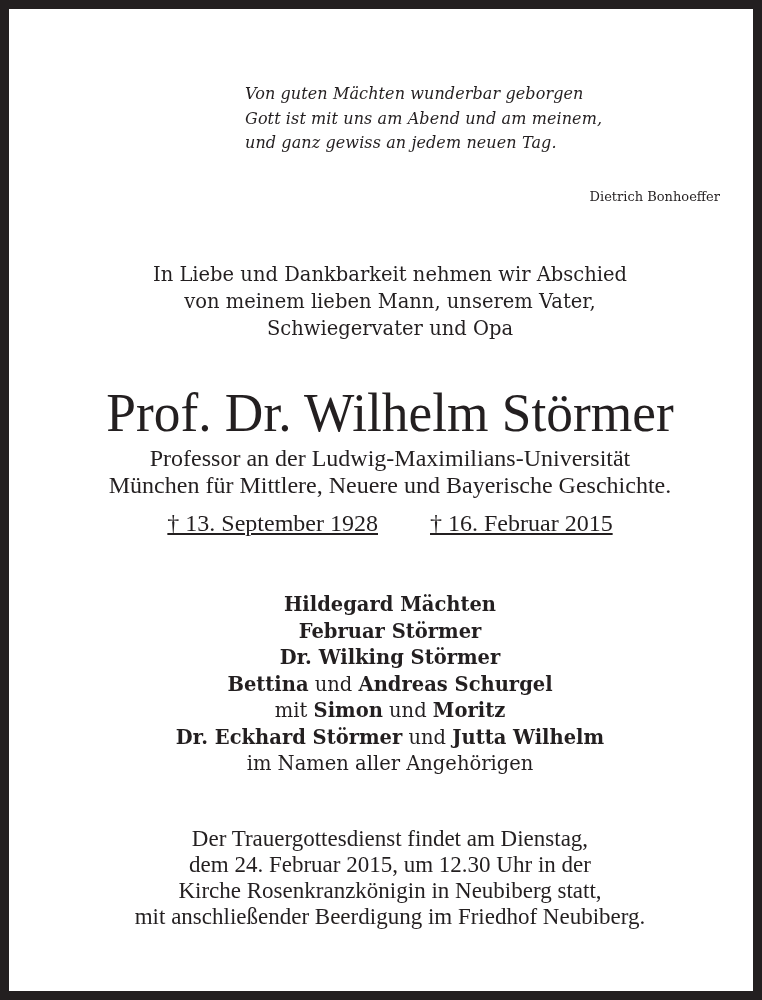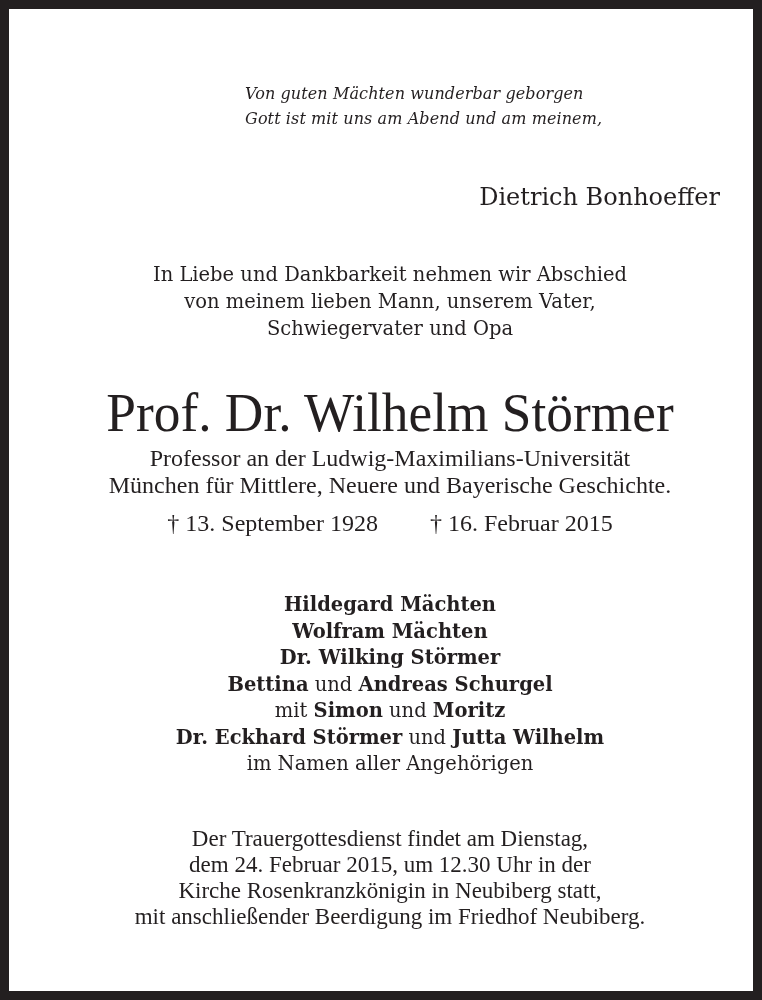--- a/index.html
+++ b/index.html
@@ -14,21 +14,21 @@
       font-family: "DejaVu Serif", "Liberation Serif", serif;
     }
     .quote {
       position: absolute; left: 236px; top: 73px; width: 490px;
       font-style: italic; font-size: 16px; line-height: 24.5px;
       letter-spacing: 0.1px;
     }
     .quote .line { display: block; white-space: nowrap; }
     .quote-author {
       position: absolute; right: 33px; top: 176px;
-      font-size: 24px; line-height: 24px; white-space: nowrap;
+      font-size: 13px; line-height: 24px; white-space: nowrap;
     }
     .intro {
       position: absolute; left: 0; top: 252px; width: 762px; text-align: center;
       font-size: 19.5px; line-height: 27px;
     }
     .intro .line { display: block; white-space: nowrap; }
     .name {
       position: absolute; left: 0; top: 372px; width: 762px; text-align: center;
       font-family: "Liberation Serif", serif;
       font-size: 55px; line-height: 64px; white-space: nowrap;
@@ -38,21 +38,21 @@
       position: absolute; left: 0; top: 436px; width: 762px; text-align: center;
       font-family: "Liberation Serif", serif;
       font-size: 24px; line-height: 27px;
     }
     .title .line { display: block; white-space: nowrap; }
     .dates {
       position: absolute; left: 0; top: 500px; width: 762px; text-align: center;
       font-family: "Liberation Serif", serif;
       font-size: 24px; line-height: 28px; white-space: nowrap;
     }
-    .dates .date { display: inline-block; }
+    .dates .date { display: inline-block; text-decoration: underline; }
     .dates .gap { display: inline-block; width: 52px; }
     .family {
       position: absolute; left: 0; top: 583px; width: 762px; text-align: center;
       font-size: 19.5px; line-height: 26.5px;
     }
     .family .line { display: block; white-space: nowrap; }
     .family b { font-weight: bold; }
     .service {
       position: absolute; left: 0; top: 817px; width: 762px; text-align: center;
       font-family: "Liberation Serif", serif;
@@ -61,20 +61,21 @@
     .service .line { display: block; white-space: nowrap; }
   </style>
 </head>
 <body>
 
 <div class="frame">
 
   <div class="quote">
     <span class="line">Von guten Mächten wunderbar geborgen</span>
     <span class="line">Gott ist mit uns am Abend und am meinem,</span>
+    <span class="line">und ganz gewiss an jedem neuen Tag.</span>
   </div>
   <div class="quote-author">Dietrich Bonhoeffer</div>
 
   <div class="intro">
     <span class="line">In Liebe und Dankbarkeit nehmen wir Abschied</span>
     <span class="line">von meinem lieben Mann, unserem Vater,</span>
     <span class="line">Schwiegervater und Opa</span>
   </div>
 
   <div class="name">Prof. Dr. Wilhelm Störmer</div>
@@ -83,21 +84,21 @@
     <span class="line">Professor an der Ludwig-Maximilians-Universität</span>
     <span class="line">München für Mittlere, Neuere und Bayerische Geschichte.</span>
   </div>
 
   <div class="dates">
     <span class="date">† 13. September 1928</span><span class="gap"></span><span class="date">† 16. Februar 2015</span>
   </div>
 
   <div class="family">
     <span class="line"><b>Hildegard Mächten</b></span>
-    <span class="line"><b>Wolfram Mächten</b></span>
+    <span class="line"><b>Februar Störmer</b></span>
     <span class="line"><b>Dr. Wilking Störmer</b></span>
     <span class="line"><b>Bettina</b><span> und </span><b>Andreas Schurgel</b></span>
     <span class="line"><span>mit </span><b>Simon</b><span> und </span><b>Moritz</b></span>
     <span class="line"><b>Dr. Eckhard Störmer</b><span> und </span><b>Jutta Wilhelm</b></span>
     <span class="line">im Namen aller Angehörigen</span>
   </div>
 
   <div class="service">
     <span class="line">Der Trauergottesdienst findet am Dienstag,</span>
     <span class="line">dem 24. Februar 2015, um 12.30 Uhr in der</span>

